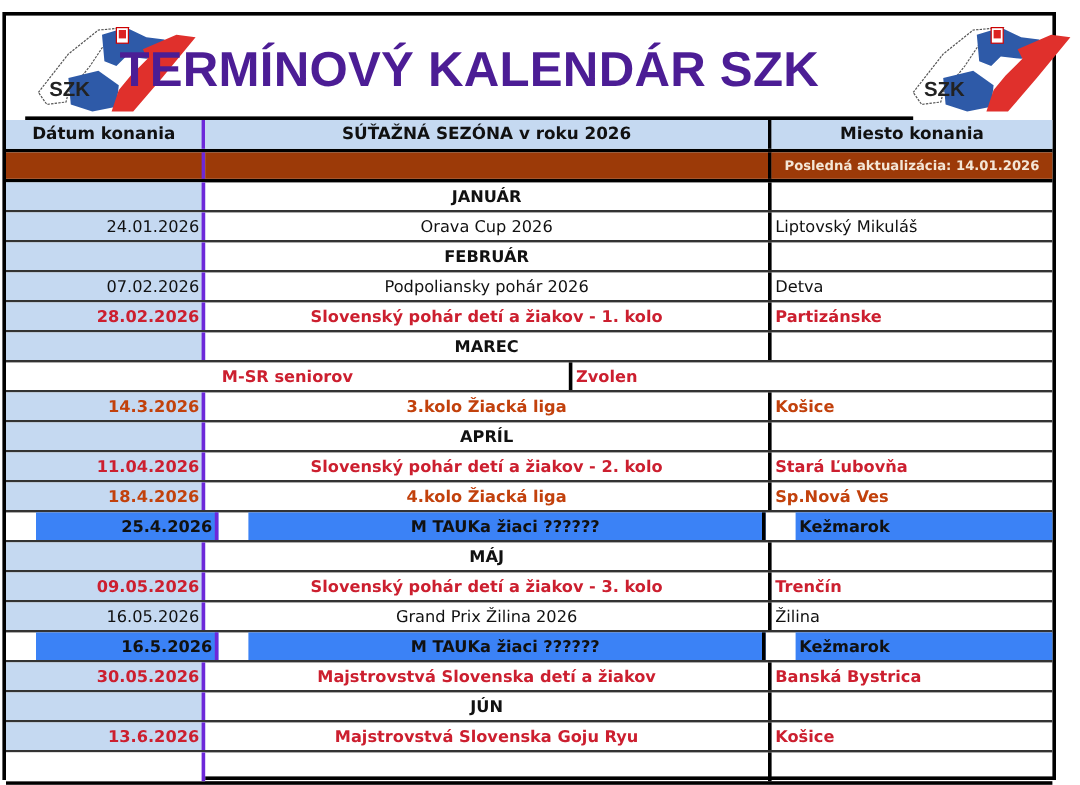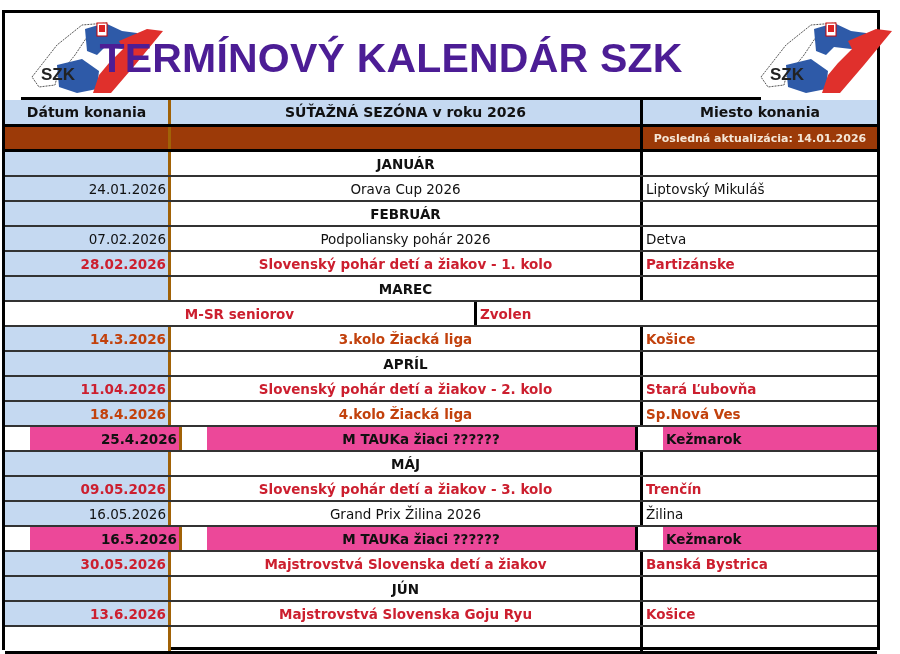--- a/index.html
+++ b/index.html
@@ -8,32 +8,32 @@
   .title-band { position: absolute; left: 0; top: 0; width: 740px; height: 87px; border-bottom: 3px solid #000; box-sizing: border-box; margin-left: 16px; }
   .title { position: absolute; left: 0; right: 0; top: 22px; text-align: center; font-family: "Liberation Sans", sans-serif; font-weight: bold; font-size: 41px; color: #4c1d95; letter-spacing: 0.2px; }
   .logo { position: absolute; width: 140px; height: 80px; }
   .logo.left { left: 6px; top: 2px; }
   .logo.right { left: 735px; top: 2px; }
   .grid { position: absolute; left: 0; top: 87px; width: 872px; }
   .row { position: relative; display: flex; height: 25px; box-sizing: border-box; border-bottom: 2px solid #333; }
   .row.header { height: 27px; border-bottom: 3px solid #000; }
   .row.brown { height: 25px; border-bottom: 3px solid #000; }
   .cell { box-sizing: border-box; height: 100%; display: flex; align-items: center; font-size: 13.5px; white-space: nowrap; overflow: hidden; }
-  .c1 { width: 166px; justify-content: flex-end; padding-right: 2px; background: #c5d9f1; border-right: 3px solid #a16207; }
+  .c1 { width: 166px; justify-content: flex-end; padding-right: 2px; background: #c5d9f1; border-right: 3px solid #6d28d9; }
   .c2 { width: 472px; justify-content: center; border-right: 3px solid #000; }
   .c3 { width: 234px; justify-content: flex-start; padding-left: 3px; }
   .header .cell { font-weight: bold; font-size: 14px; justify-content: center; background: #c5d9f1; padding: 0; color: #111; }
   .brown .cell { background: #9c3a08; }
   .brown .c3 { color: #f4e6d6; font-weight: bold; font-size: 11px; justify-content: center; padding: 6px; }
   .bold { font-weight: bold; }
   .red { color: #cc1f2f; font-weight: bold; }
   .green { color: #c2410c; font-weight: bold; }
   .black { color: #111; }
   .month { font-weight: bold; color: #111; }
-  .yellow .cell { background: #ec4899; margin-left: 25px; }
+  .yellow .cell { background: #3b82f6; margin-left: 25px; }
   .row.last { border-bottom: 3px solid #000; height: 27px; }
   .row.last .c1 { background: #fff; }
 </style>
 </head>
 <body>
 
 <div class="sheet">
   <div class="title-band">
     <svg class="logo left" viewBox="0 0 140 80">
       <path d="M5 62 L30 30 L55 10 L80 8 L72 18 L60 22 L48 40 L40 50 L30 62 L28 70 L12 72 Z" fill="#fff" stroke="#555" stroke-width="1" stroke-dasharray="2,1"></path>

